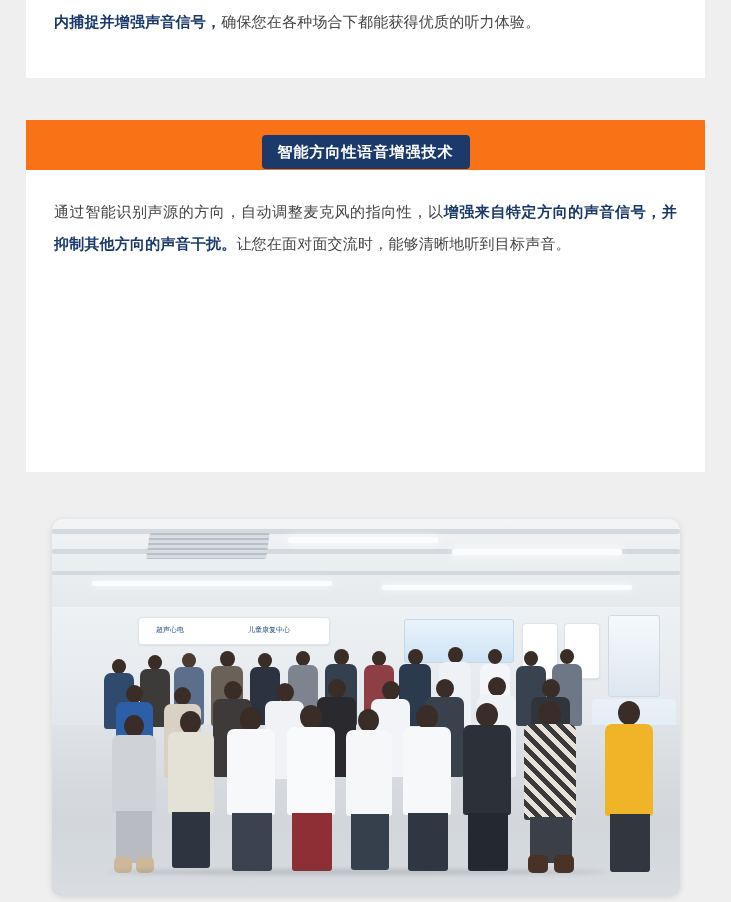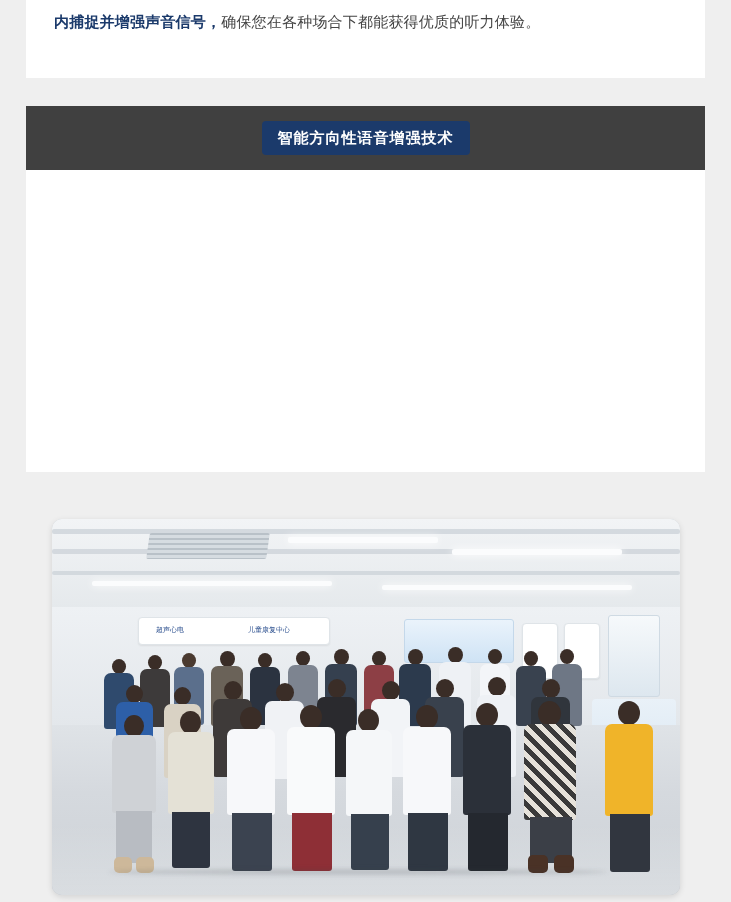--- a/index.html
+++ b/index.html
@@ -50,24 +50,24 @@
     left: 26px;
     width: 679px;
     background: #efefef;
   }
   .gap1 { top: 78px; height: 28px; }
 
   
   .section-head-wrap {
     position: absolute;
     left: 26px;
-    top: 106px;
+    top: 120px;
     width: 679px;
     height: 64px;
-    background: #404040;
+    background: #f97316;
     display: flex;
     align-items: center;
     justify-content: center;
   }
   .pill {
     display: inline-block;
     background: #1b3a6b;
     color: #ffffff;
     font-size: 15px;
     font-weight: bold;
@@ -223,20 +223,21 @@
     <p class="para"><span class="hl">内捕捉并增强声音信号，</span><span>确保您在各种场合下都能获得优质的听力体验。</span></p>
   </div>
 
   <div class="gap gap1"></div>
 
   <div class="section-head-wrap">
     <span class="pill">智能方向性语音增强技术</span>
   </div>
 
   <div class="main-card">
+    <p class="para"><span>通过智能识别声源的方向，自动调整麦克风的指向性，以</span><span class="hl">增强来自特定方向的声音信号，并抑制其他方向的声音干扰。</span><span>让您在面对面交流时，能够清晰地听到目标声音。</span></p>
   </div>
 
   <div class="gap gap2"></div>
 
   <div class="photo-card">
     <div class="photo">
 
       <div class="ceiling"></div>
       <div class="ceil-strip" style="left:0;top:10px;width:628px;"></div>
       <div class="ceil-strip" style="left:0;top:30px;width:628px;"></div>

